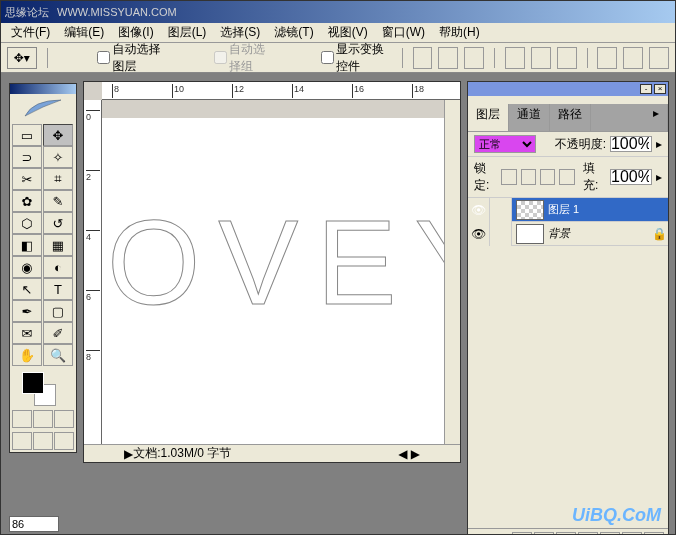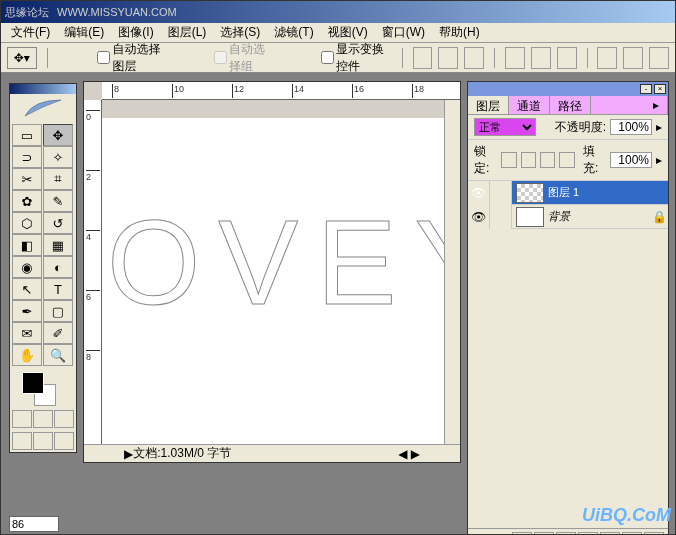--- a/index.html
+++ b/index.html
@@ -45,40 +45,40 @@
 .ruler-h .ruler-tick { top: 2px; border-left: 1px solid #333; padding-left: 1px; height: 14px; }
 .ruler-v .ruler-tick { left: 2px; border-top: 1px solid #333; padding-top: 1px; width: 14px; }
 .canvas-area { position: absolute; left: 18px; top: 36px; right: 16px; bottom: 18px; background: white; overflow: hidden; }
 .canvas-text { position: absolute; left: 5px; top: 75px; font-size: 120px; font-family: Arial, sans-serif; color: transparent; -webkit-text-stroke: 1px #888; letter-spacing: 18px; font-weight: 300; }
 .doc-status { position: absolute; bottom: 0; left: 0; right: 0; height: 18px; background: #ece9d8; border-top: 1px solid #999; display: flex; align-items: center; font-size: 11px; padding: 0 40px; }
 .scroll-v { position: absolute; right: 0; top: 18px; bottom: 18px; width: 16px; background: #ece9d8; border-left: 1px solid #999; }
 
 .layers-panel { position: absolute; right: 6px; top: 8px; width: 202px; background: #ece9d8; border: 1px solid #333; height: 470px; }
 .panel-header { height: 14px; background: #7a96df; display: flex; justify-content: flex-end; align-items: center; padding: 0 2px; gap: 2px; }
 .panel-header-btn { width: 12px; height: 10px; background: #ece9d8; border: 1px solid #333; font-size: 8px; line-height: 8px; text-align: center; }
-.panel-tabs { display: flex; background: #f0abfc; height: 19px; border-bottom: 1px solid #999; }
+.panel-tabs { display: flex; background: #a3a3a3; height: 28px; border-bottom: 1px solid #999; margin-top: 8px; }
 .panel-tab { padding: 2px 8px; border-right: 1px solid #999; cursor: pointer; }
 .panel-tab.active { background: #ece9d8; font-weight: normal; }
 .panel-row { display: flex; align-items: center; padding: 3px 6px; gap: 4px; border-bottom: 1px solid #ccc; }
 .blend-select { width: 62px; height: 18px; border: 1px solid #999; background: #d946ef; font-size: 11px; }
-.opacity-input { width: 42px; height: 16px; border: 1px solid #999; background: white; font-size: 12px; text-align: right; padding-right: 2px; }
+.opacity-input { width: 42px; height: 16px; border: 1px solid #999; background: white; font-size: 16px; text-align: right; padding-right: 2px; }
 .lock-btn { width: 18px; height: 16px; border: 1px solid #999; background: #ece9d8; display: inline-block; }
 .layers-list { background: #ece9d8; }
 .layer-row { display: flex; align-items: center; height: 24px; border-bottom: 1px solid #ccc; }
 .layer-row.selected { background: #3169c6; color: white; }
 .layer-eye { width: 22px; height: 24px; border-right: 1px solid #ccc; display: flex; align-items: center; justify-content: center; background: #ece9d8; }
 .layer-link { width: 22px; height: 24px; border-right: 1px solid #ccc; background: #ece9d8; }
 .layer-thumb { width: 28px; height: 20px; background: white; border: 1px solid #666; margin: 0 4px; }
 .layer-thumb.checker { background: repeating-conic-gradient(#ccc 0 25%, white 0 50%) 0 0/8px 8px; }
 .layer-name { flex: 1; font-size: 11px; }
 .layer-lock { width: 16px; text-align: center; color: #333; }
 .panel-bottom { position: absolute; bottom: 0; left: 0; right: 0; height: 22px; background: #ece9d8; border-top: 1px solid #999; display: flex; justify-content: flex-end; align-items: center; padding: 0 4px; gap: 2px; }
 .panel-bottom-btn { width: 20px; height: 16px; border: 1px solid #999; background: #ece9d8; }
 
-.watermark { position: absolute; right: 4px; bottom: 8px; color: #6bb5ff; font-size: 18px; font-weight: bold; font-style: italic; }
+.watermark { position: absolute; right: 14px; bottom: 8px; color: #6bb5ff; font-size: 18px; font-weight: bold; font-style: italic; }
 </style>
 </head>
 <body>
 
 <div class="titlebar">
   <div class="titlebar-right">
     <span class="forum-link">思缘论坛</span>
     <span class="forum-link">WWW.MISSYUAN.COM</span>
   </div>
 </div>

